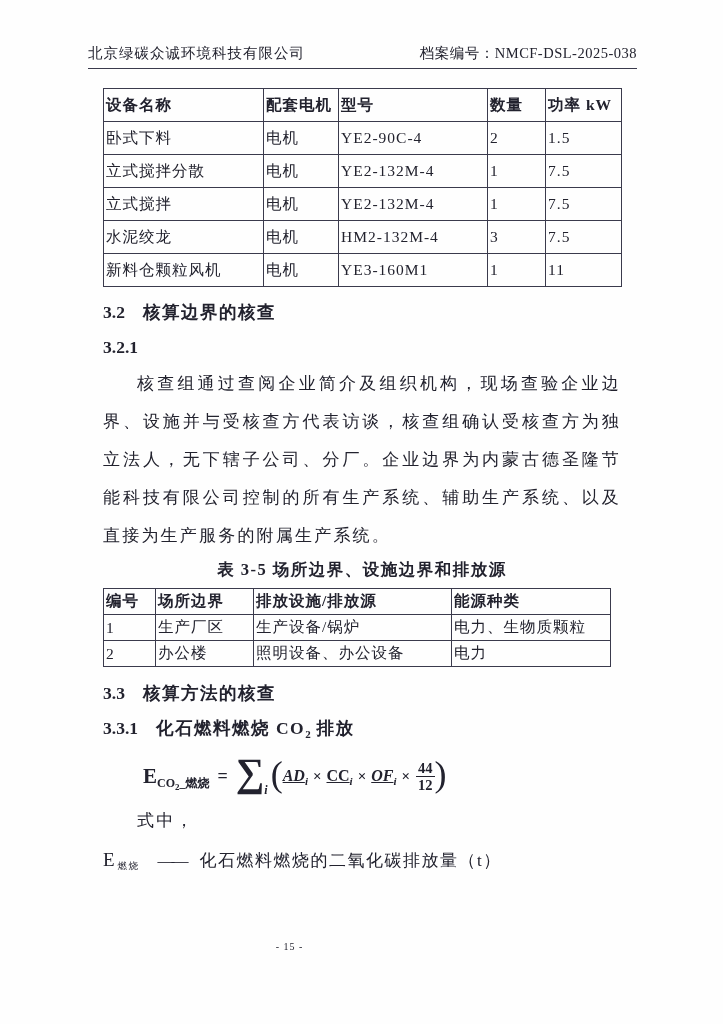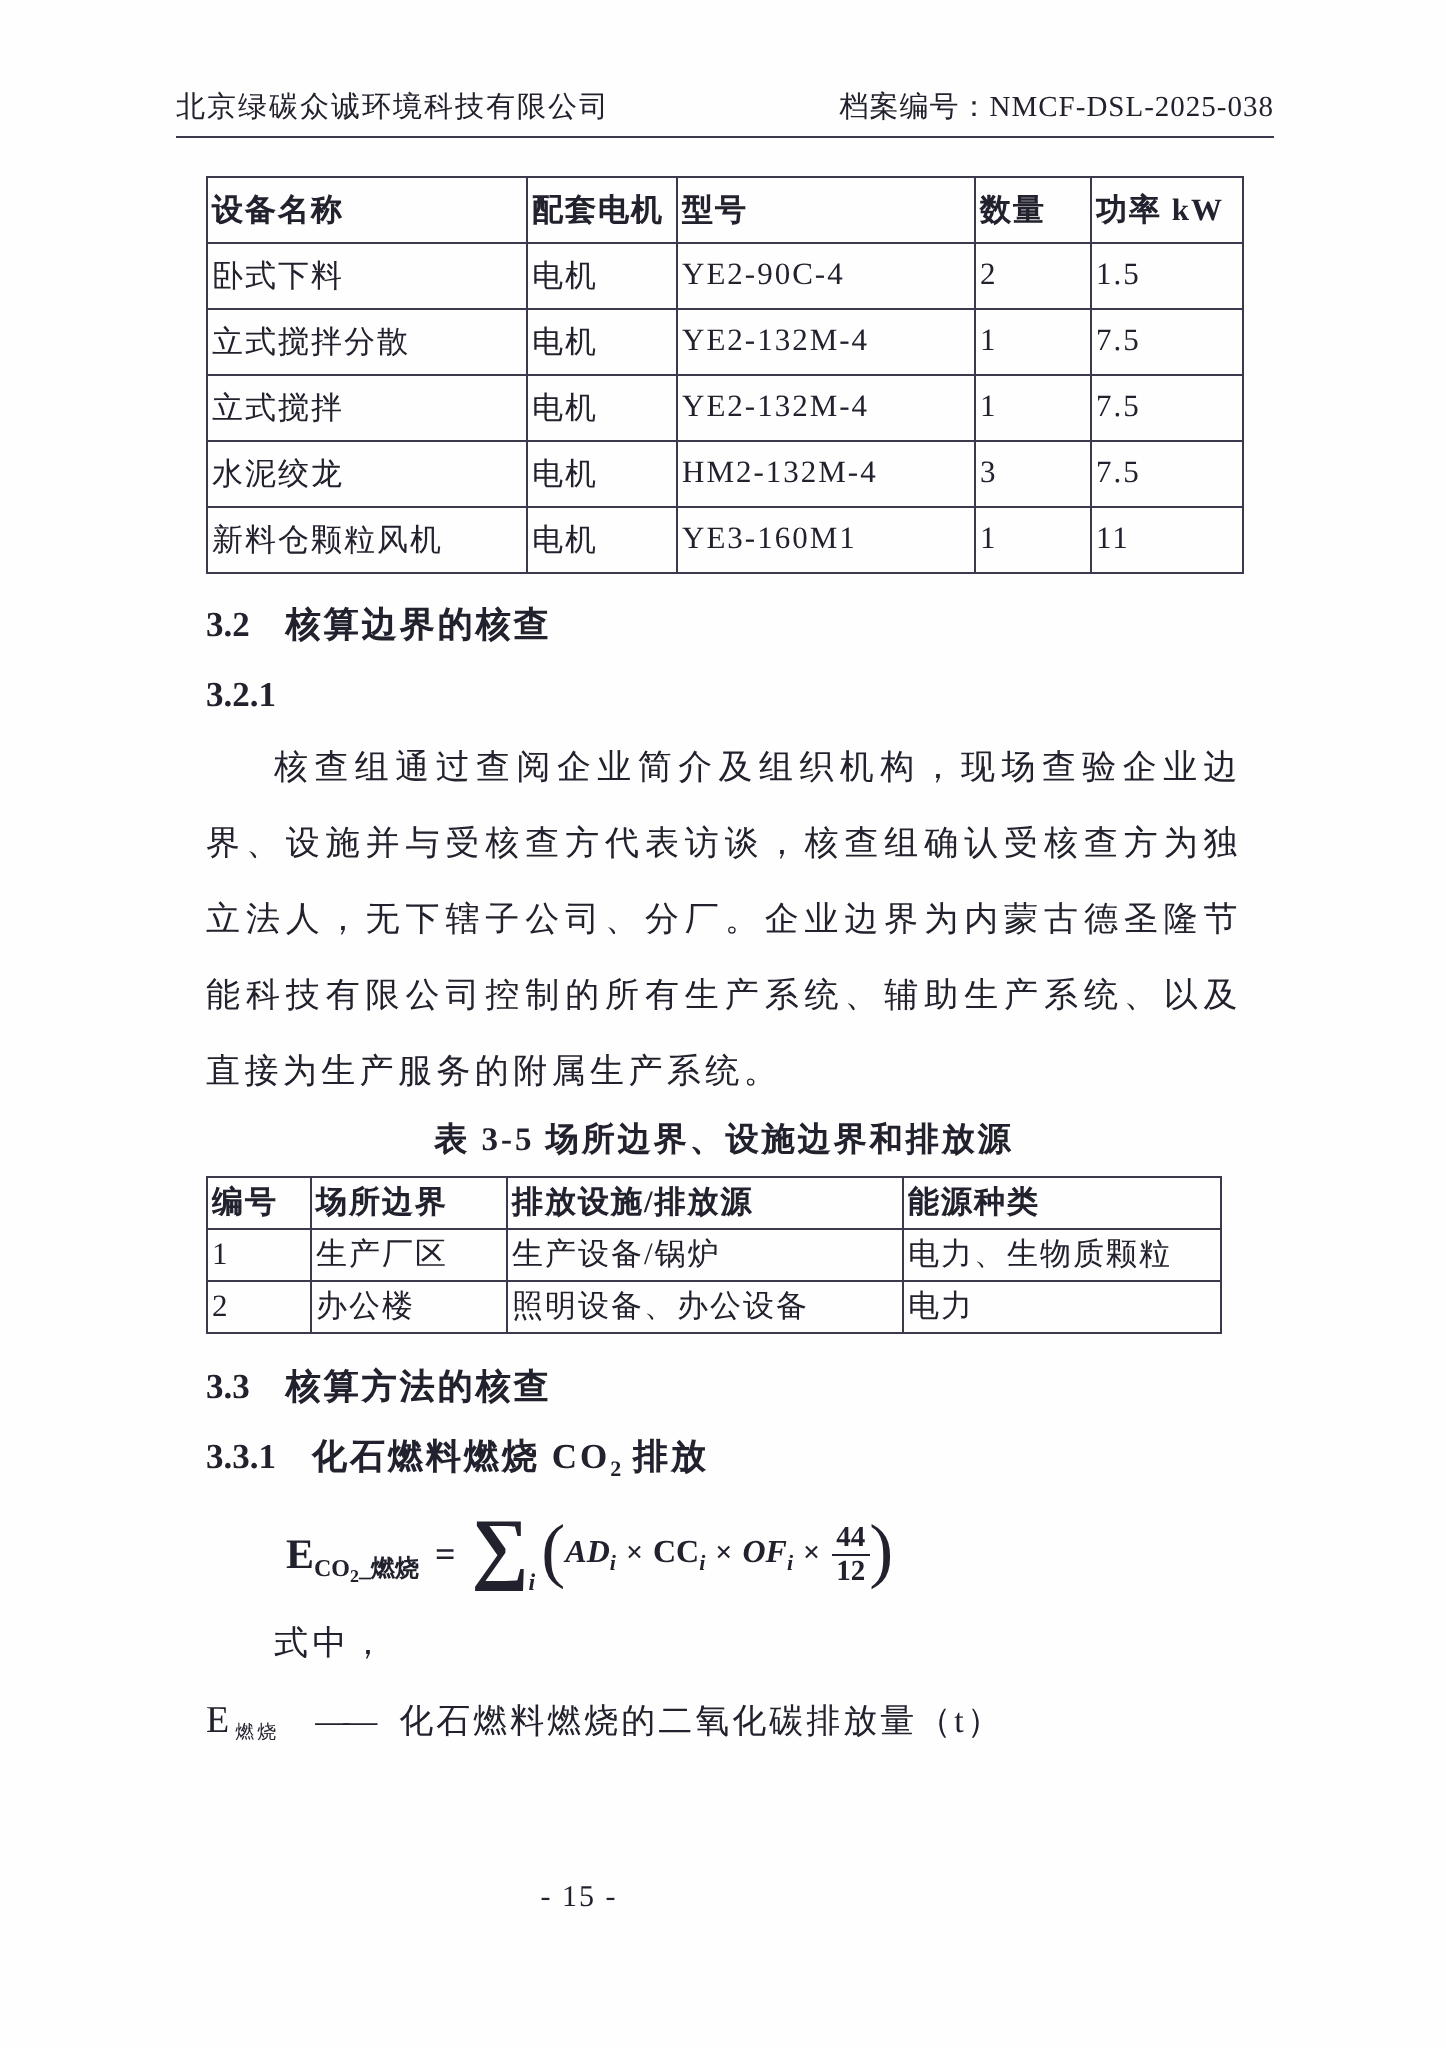--- a/index.html
+++ b/index.html
@@ -55,36 +55,36 @@
     margin:10px 0 0 40px; display:flex; align-items:center;
     font-weight:bold; font-size:17px; height:48px; letter-spacing:0;
   }
   .f-e { font-size:21px; }
   .f-sub { font-size:12px; position:relative; top:7px; letter-spacing:0; }
   .f-subsub { font-size:9px; position:relative; top:3px; }
   .f-eq { margin:0 8px; font-size:18px; }
   .f-sigma { font-size:40px; font-weight:bold; line-height:40px; position:relative; top:-3px; }
   .f-sigsub { font-style:italic; font-size:12px; position:relative; top:14px; margin-right:3px; }
   .f-paren { font-size:36px; font-weight:normal; line-height:36px; position:relative; top:-2px; }
-  .f-var { font-size:16px; }
+  .f-var { font-size:16px;text-decoration:underline; }
   .it { font-style:italic; }
   .f-isub { font-style:italic; font-size:11px; position:relative; top:5px; }
   .f-times { margin:0 5px; font-size:15px; }
   .f-frac { display:inline-flex; flex-direction:column; text-align:center; margin-left:1px; }
   .f-frac .fn { display:block; font-size:14.5px; line-height:16px; border-bottom:1.6px solid #22222e; padding:0 2px; }
   .f-frac .fd { display:block; font-size:14.5px; line-height:16px; padding:0 2px; }
   
   .varline { margin-top:14px; font-size:17px; line-height:26px; letter-spacing:1.5px; display:flex; align-items:baseline; }
   .v-e { font-size:19px; letter-spacing:0; }
   .v-sub { font-size:9.5px; position:relative; top:3px; margin-left:3px; }
   .v-dash { margin:0 14px 0 18px; letter-spacing:-3px; }
   
   .footer {
     position:absolute; top:941px; left:0; width:579px;
-    text-align:center; font-size:15px; letter-spacing:1px;
+    text-align:center; font-size:10px; letter-spacing:1px;
   }
 </style>
 </head>
 <body>
 
 <div class="page">
 
   <div class="header">
     <span>北京绿碳众诚环境科技有限公司</span>
     <span class="docnum"><span>档案编号：</span><span>NMCF-DSL-2025-038</span></span>

